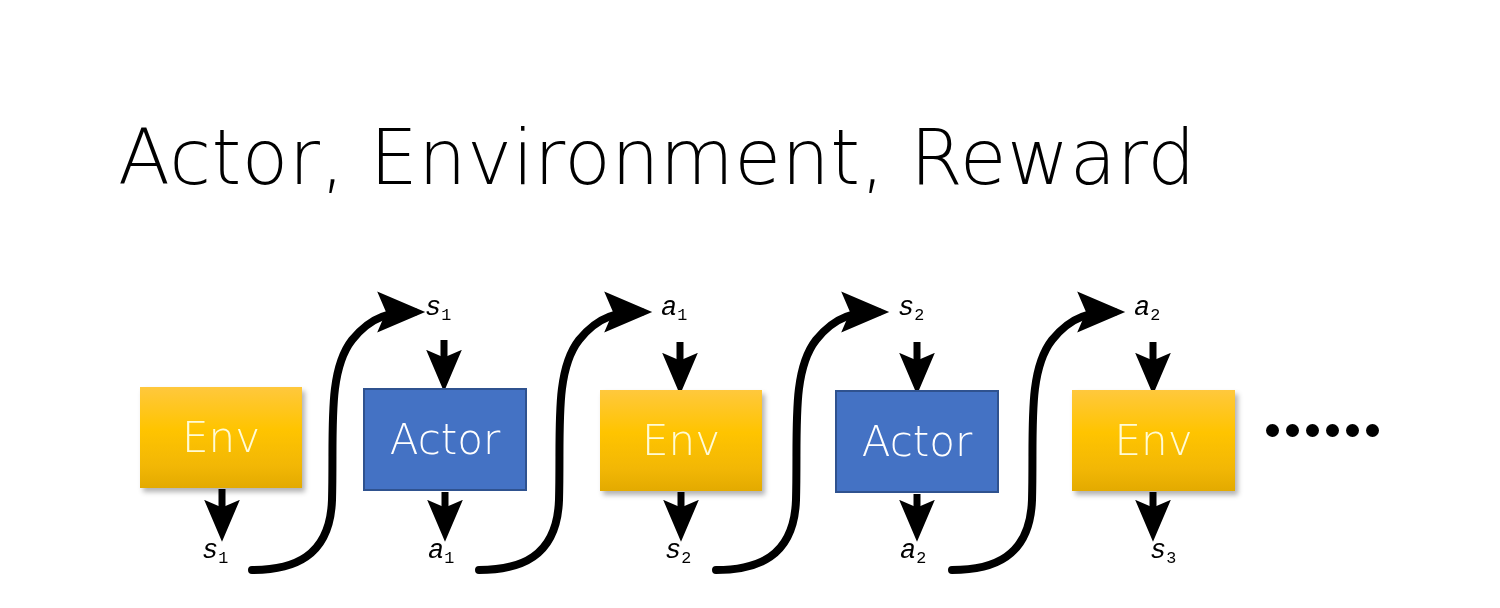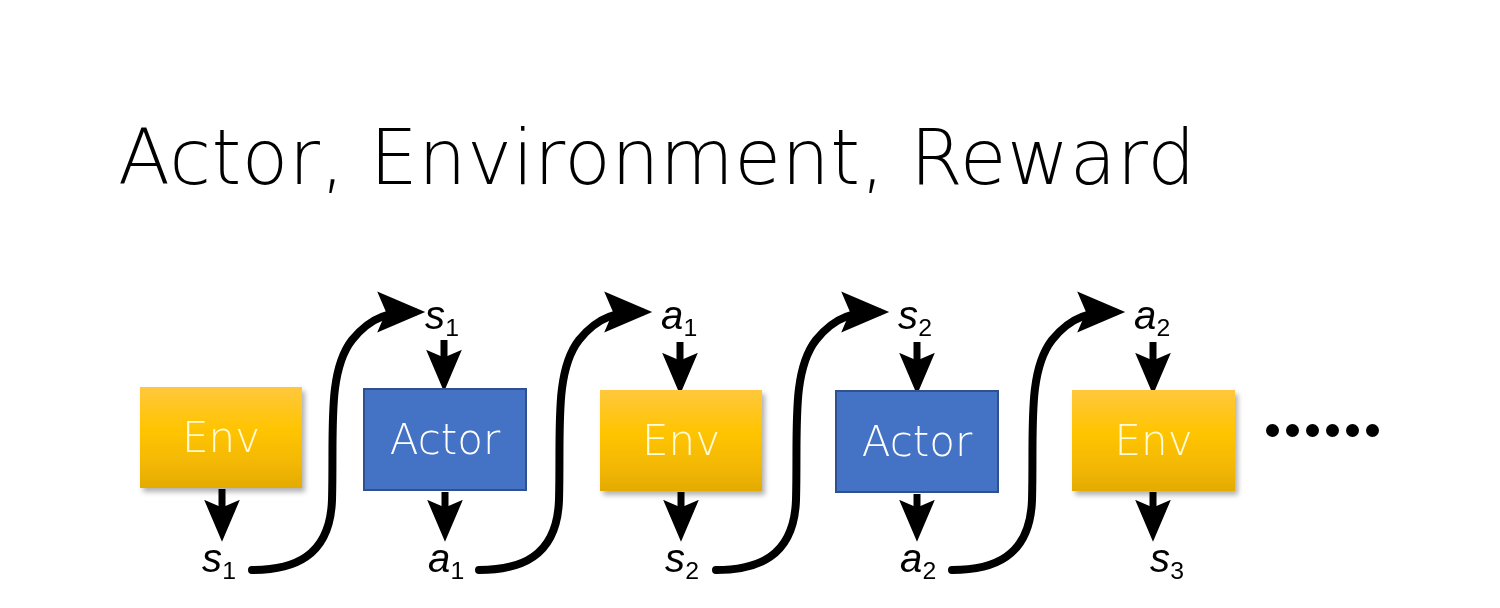--- a/index.html
+++ b/index.html
@@ -73,23 +73,23 @@
   }
   .node.actor {
     background: #4472C4;
     color: #FFFFFF;
     border: 2px solid #2F528F;
     text-align: center;
   }
   
   .mlabel {
     position: absolute;
-    font-family: Liberation Sans, sans-serif;
+    font-family: Liberation Mono, monospace;
     font-style: italic;
-    font-size: 40px;
+    font-size: 27px;
     line-height: 1;
     color: #000000;
     white-space: nowrap;
   }
   .mlabel sub {
     font-style: normal;
     font-size: 0.62em;
     line-height: 0;
     vertical-align: baseline;
     position: relative;

